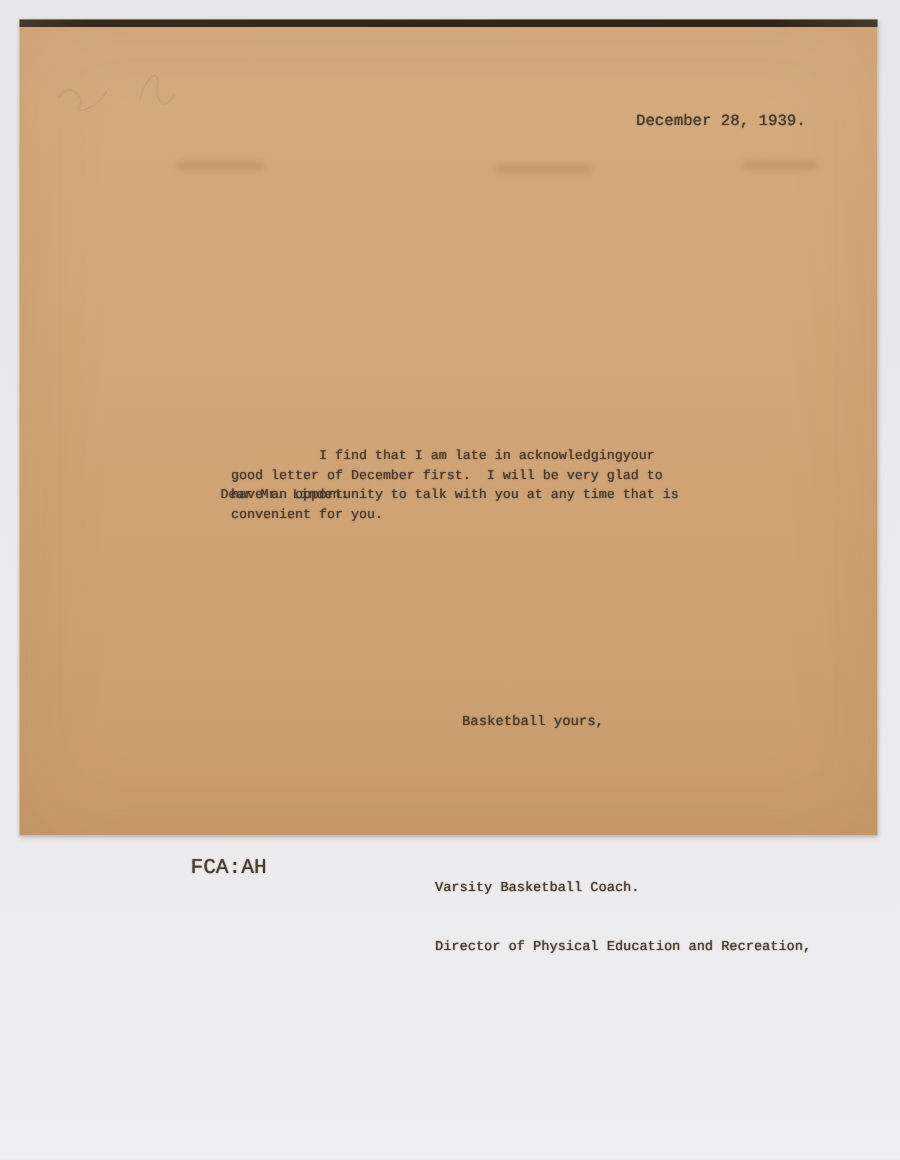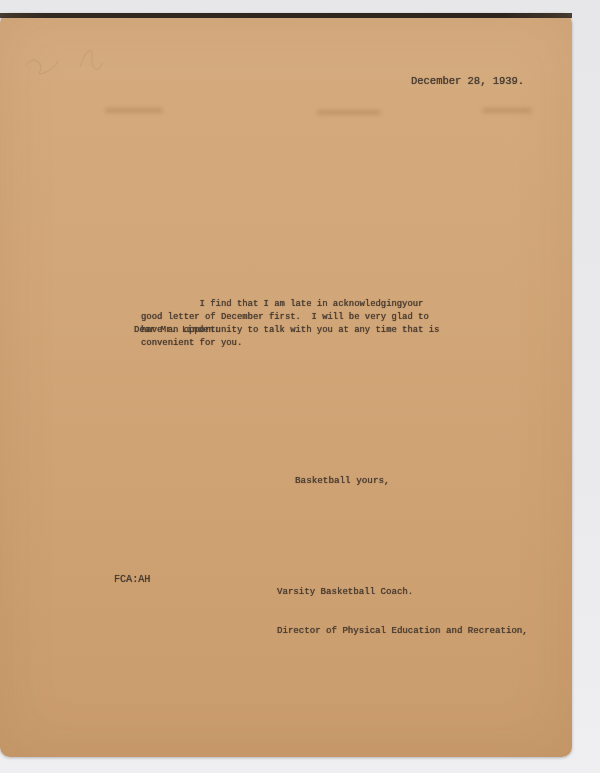--- a/index.html
+++ b/index.html
@@ -12,27 +12,26 @@
     font-family: "Liberation Mono", "DejaVu Sans Mono", monospace;
   }
   .scan {
     position: relative;
     width: 600px;
     height: 773px;
     background: linear-gradient(180deg, #e7e7e9 0%, #eaeaec 60%, #efeff1 100%);
   }
   .paper {
     position: absolute;
-    left: 0;
+    left: 13px;
     top: 13px;
     width: 572px;
-    height: 744px;
+    height: 544px;
     background: linear-gradient(180deg, #d5ac7f 0%, #d1a678 40%, #cda071 78%, #c99c6d 100%);
     box-shadow: 0 1px 3px rgba(0,0,0,0.25), inset 0 0 60px rgba(130,85,40,0.12);
-    border-radius: 10px;
   }
   .top-shadow-band {
     position: absolute;
     left: 0; top: 0;
     width: 100%;
     height: 5px;
     background: linear-gradient(90deg, #3a2f26 0%, #241e18 8%, #1f1a15 88%, #3a2f26 100%);
     opacity: 0.92;
   }
   .typed {
@@ -46,21 +45,21 @@
     letter-spacing: 0.05px;
   }
   .date-line      { left: 411px; top: 62px;  font-size: 10.4px; }
   .address-block  { left: 134px; top: 230px; }
   .salutation     { left: 134px; top: 265px; margin-top: 46px; }
   .para-1         { left: 141px; top: 285px; }
   .para-2         { left: 141px; top: 344px; }
   .para-3         { left: 141px; top: 392px; }
   .closing-line   { left: 295px; top: 461px; font-size: 9.2px; }
   .signature-block{ left: 277px; top: 547px; font-size: 9.0px; }
-  .initials-line  { left: 114px; top: 560px; font-size: 10px; }
+  .initials-line  { left: 114px; top: 560px; font-size: 14px; }
   .bleed-mark {
     position: absolute;
     height: 5px;
     background: rgba(150,105,62,0.30);
     filter: blur(2px);
     border-radius: 2px;
   }
   .bleed-1 { left: 105px; top: 95px; width: 58px; }
   .bleed-2 { left: 317px; top: 97px; width: 64px; }
   .bleed-3 { left: 482px; top: 95px; width: 50px; }

